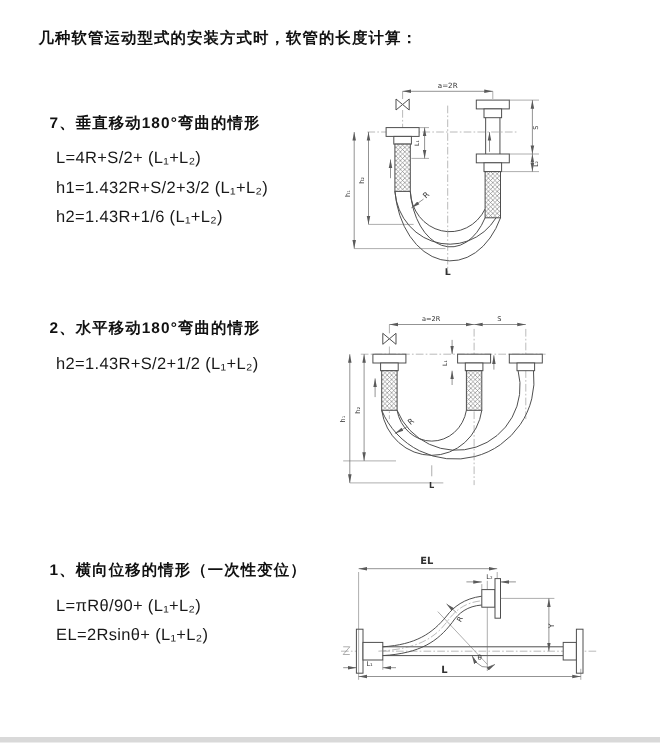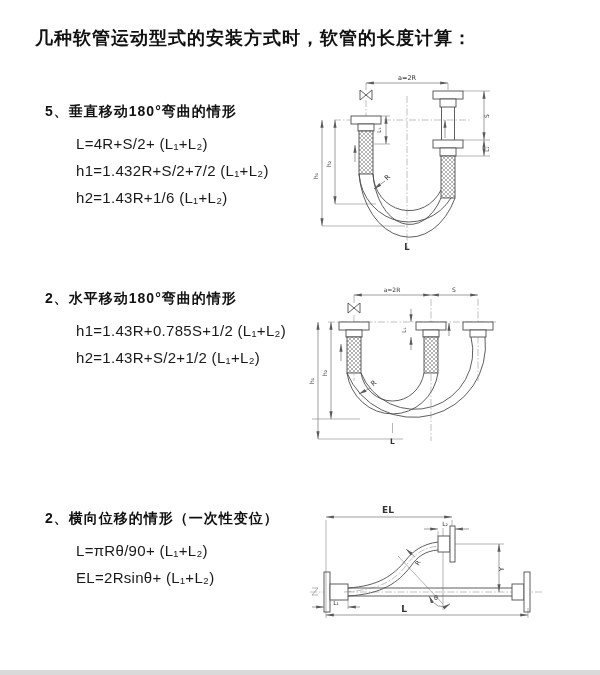--- a/index.html
+++ b/index.html
@@ -3,25 +3,25 @@
 <meta charset="utf-8">
 <style>
   html,body{margin:0;padding:0;}
   body{
     width:600px;height:675px;position:relative;background:#ffffff;
     font-family:"Liberation Sans","DejaVu Sans",sans-serif;
     color:#1f1f1f;overflow:hidden;
   }
   .title{
     position:absolute;left:35px;top:26px;
-    font-size:18px;font-weight:bold;letter-spacing:1px;color:#111;text-align:center;
+    font-size:14px;font-weight:bold;letter-spacing:1px;color:#111;text-align:center;
   }
   .sec{position:absolute;left:45px;}
   .sec .h{font-size:14px;font-weight:bold;letter-spacing:1px;color:#111;margin-bottom:9px;}
-  .sec .f{font-size:15px;margin-left:31px;line-height:27px;color:#191919;letter-spacing:.3px;}
+  .sec .f{font-size:15px;margin-left:6px;line-height:27px;color:#191919;letter-spacing:.3px;}
   #sec1{top:103px;}
   #sec2{top:290px;}
   #sec3{top:510px;}
   svg{position:absolute;}
   #d1{left:308px;top:66px;}
   #d2{left:308px;top:281px;}
   #d3{left:298px;top:500px;}
   svg text{font-family:"DejaVu Sans",sans-serif;fill:#333;}
   .obj{stroke:#4d4d4d;stroke-width:0.9;fill:none;}
   .objf{stroke:#4d4d4d;stroke-width:0.9;fill:#ffffff;}
@@ -29,34 +29,33 @@
   .cl{stroke:#808080;stroke-width:0.5;fill:none;stroke-dasharray:7 2 1.5 2;}
   .thin{stroke:#6a6a6a;stroke-width:0.5;fill:none;}
   .bottom-strip{position:absolute;left:0;bottom:0;width:600px;height:5px;background:#d9d9d9;}
 </style>
 </head>
 <body>
 
 <div class="title">几种软管运动型式的安装方式时，软管的长度计算：</div>
 
 <section class="sec" id="sec1">
-  <div class="h">5、垂直移动180°弯曲的情形</div>
+  <div class="h">7、垂直移动180°弯曲的情形</div>
   <div class="f">L=4R+S/2+ (L₁+L₂)</div>
-  <div class="f">h1=1.432R+S/2+7/2 (L₁+L₂)</div>
+  <div class="f">h1=1.432R+S/2+3/2 (L₁+L₂)</div>
   <div class="f">h2=1.43R+1/6 (L₁+L₂)</div>
 </section>
 
 <section class="sec" id="sec2">
   <div class="h">2、水平移动180°弯曲的情形</div>
-  <div class="f">h1=1.43R+0.785S+1/2 (L₁+L₂)</div>
   <div class="f">h2=1.43R+S/2+1/2 (L₁+L₂)</div>
 </section>
 
 <section class="sec" id="sec3">
-  <div class="h">2、横向位移的情形（一次性变位）</div>
+  <div class="h">1、横向位移的情形（一次性变位）</div>
   <div class="f">L=πRθ/90+ (L₁+L₂)</div>
   <div class="f">EL=2Rsinθ+ (L₁+L₂)</div>
 </section>
 
 <svg id="d1" width="290" height="197" viewBox="0 0 290 197">
   <defs>
     <marker id="d1ae" viewBox="0 0 8 5" markerWidth="8" markerHeight="5" refX="7.8" refY="2.5" orient="auto" markerUnits="userSpaceOnUse">
         <path d="M0,0.9 L7.8,2.5 L0,4.1 Z" fill="#5a5a5a"></path>
       </marker>
     <marker id="d1as" viewBox="0 0 8 5" markerWidth="8" markerHeight="5" refX="7.8" refY="2.5" orient="auto-start-reverse" markerUnits="userSpaceOnUse">

